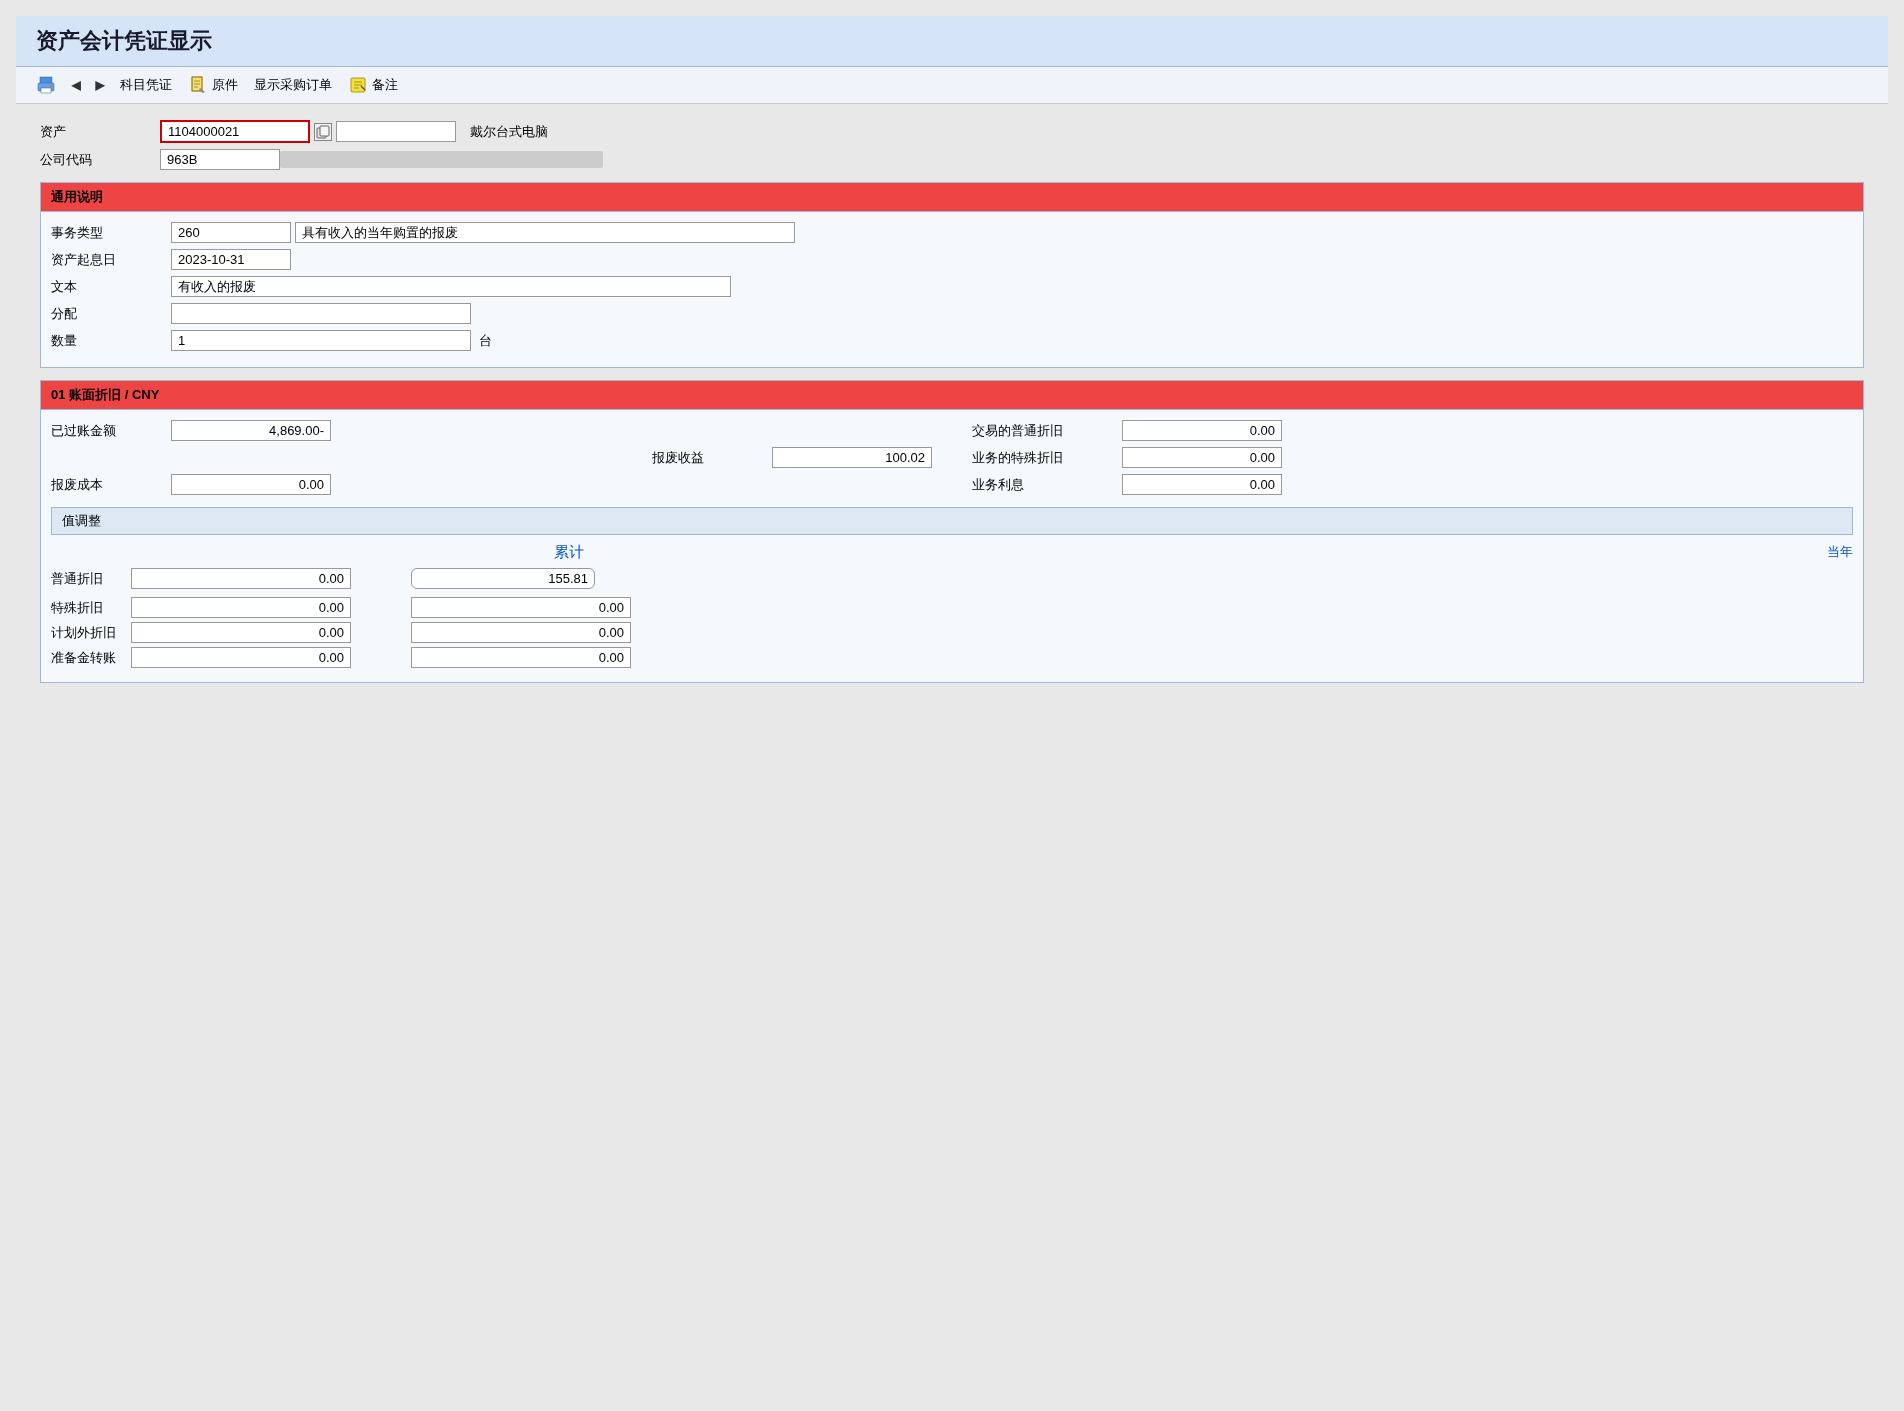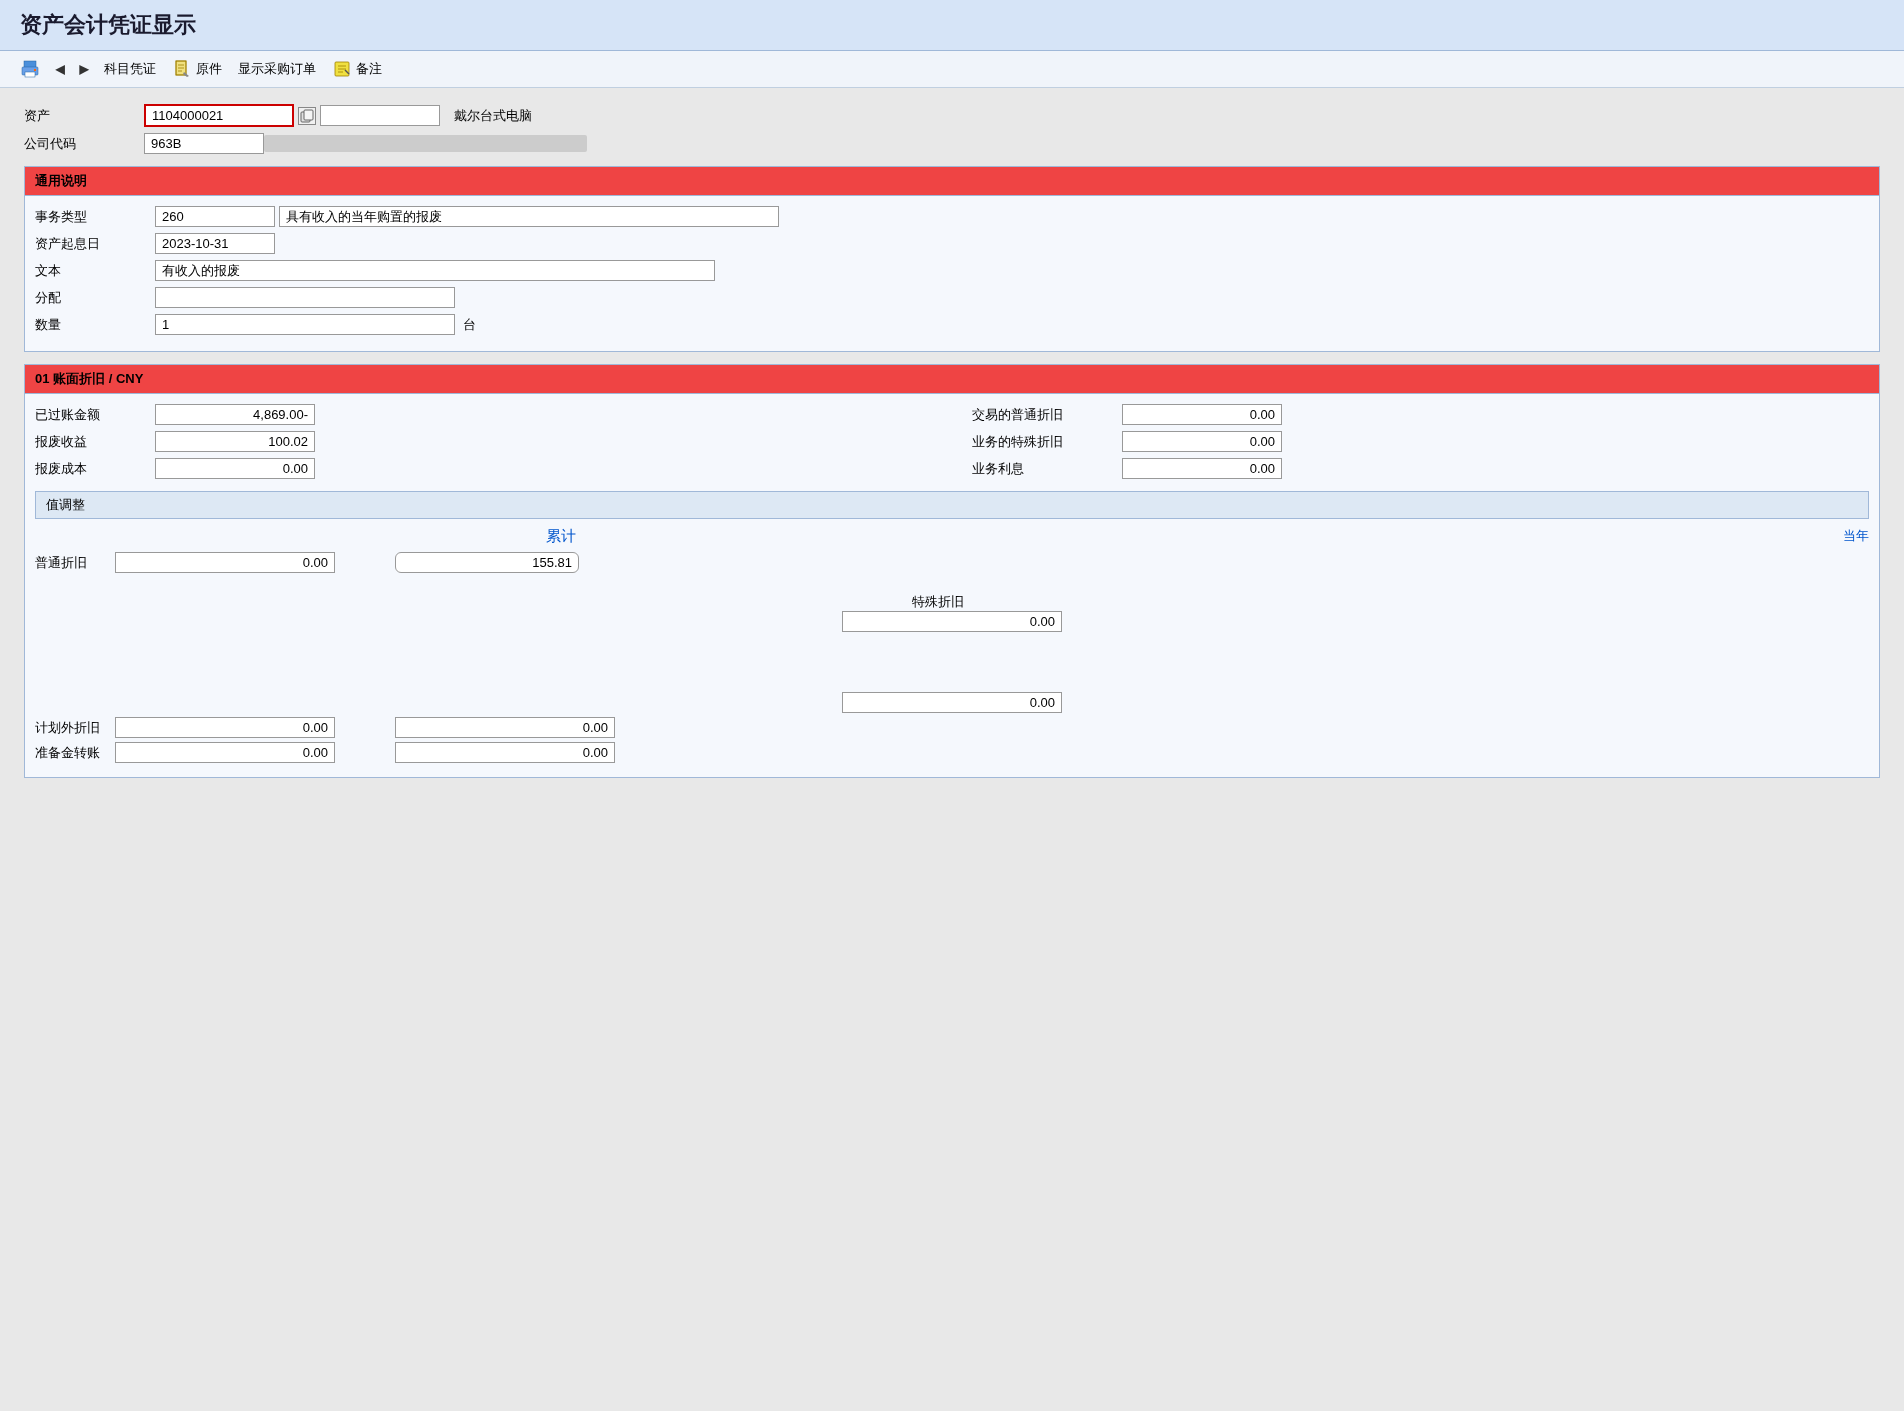--- a/index.html
+++ b/index.html
@@ -6,21 +6,21 @@
     body {
       font-family: Arial, "Microsoft YaHei", sans-serif;
       font-size: 13px;
       background: #e8e8e8;
       color: #000;
     }
     .main-container {
       width: 1904px;
       min-height: 1411px;
       background: #e8e8e8;
-      padding: 0;
+      padding: 16px;
     }
     .title-bar {
       background: #d6e4f7;
       border-bottom: 1px solid #a0b8d8;
       padding: 10px 20px;
     }
     .title-bar h1 {
       font-size: 22px;
       font-weight: bold;
       color: #1a1a2e;
@@ -292,21 +292,21 @@
       <div class="section-header">01 账面折旧 / CNY</div>
       <div class="section-body">
 
         <div class="two-col-fields">
 
           <div class="col-fields">
             <div class="field-row">
               <div class="field-label">已过账金额</div>
               <input class="amount-input" type="text" value="4,869.00-" style="">
             </div>
-            <div class="field-row" style="margin-top:4px;">
+            <div class="field-row" style="margin-top:4px;justify-content:flex-end;">
               <div class="field-label">报废收益</div>
               <input class="amount-input" type="text" value="100.02" style="">
             </div>
             <div class="field-row" style="margin-top:4px;">
               <div class="field-label">报废成本</div>
               <input class="amount-input" type="text" value="0.00" style="">
             </div>
           </div>
 
           <div class="col-fields">
@@ -338,21 +338,21 @@
 
         <div>
 
           <div class="adjustment-row" style="margin-top:6px;">
             <div class="adj-label">普通折旧</div>
             <input class="adj-input" type="text" value="0.00" style="width: 220px;">
             <div style="flex:0 0 60px;"></div>
             <input class="adj-input" type="text" value="155.81" style="width: 184px; border-radius: 6px;">
           </div>
 
-          <div class="adjustment-row" style="margin-top:20px;flex-direction:column;">
+          <div class="adjustment-row" style="margin-top:8px;">
             <div class="adj-label">特殊折旧</div>
             <input class="adj-input" type="text" value="0.00" style="width: 220px;">
             <div style="flex:0 0 60px;"></div>
             <input class="adj-input" type="text" value="0.00" style="width: 220px;">
           </div>
 
           <div class="adjustment-row" style="margin-top:4px;">
             <div class="adj-label">计划外折旧</div>
             <input class="adj-input" type="text" value="0.00" style="width: 220px;">
             <div style="flex:0 0 60px;"></div>

